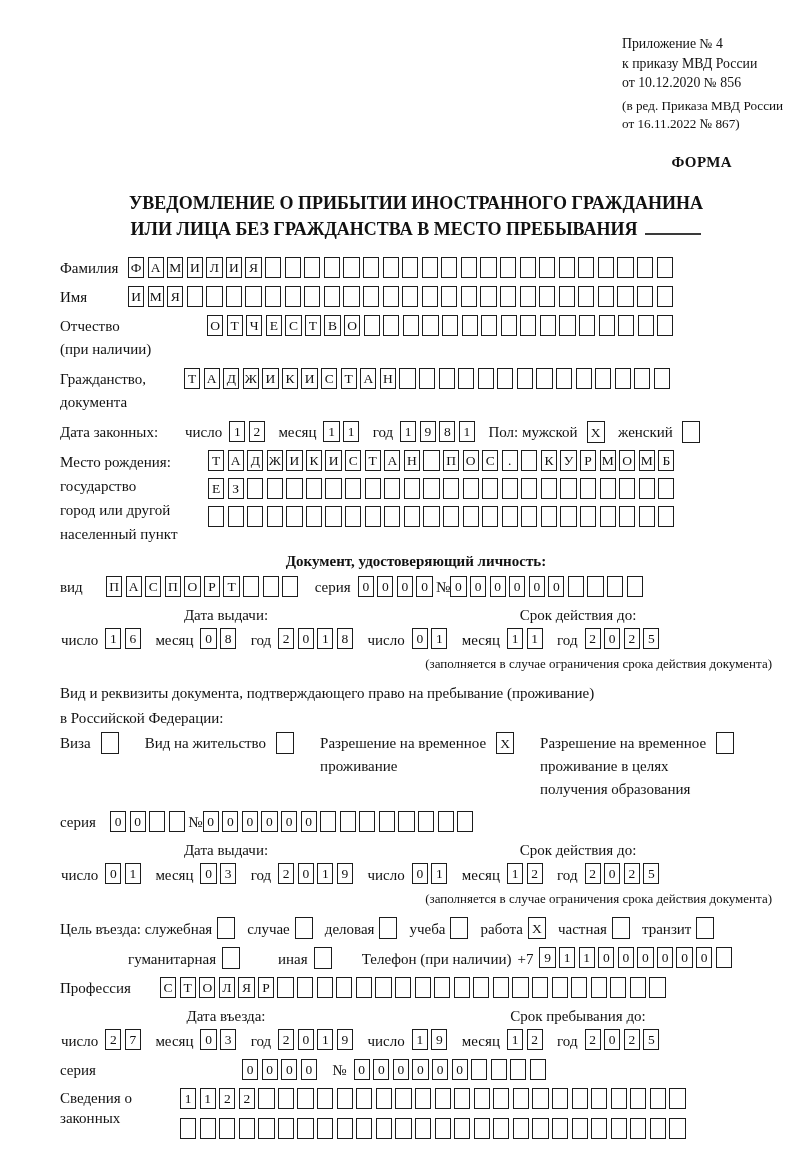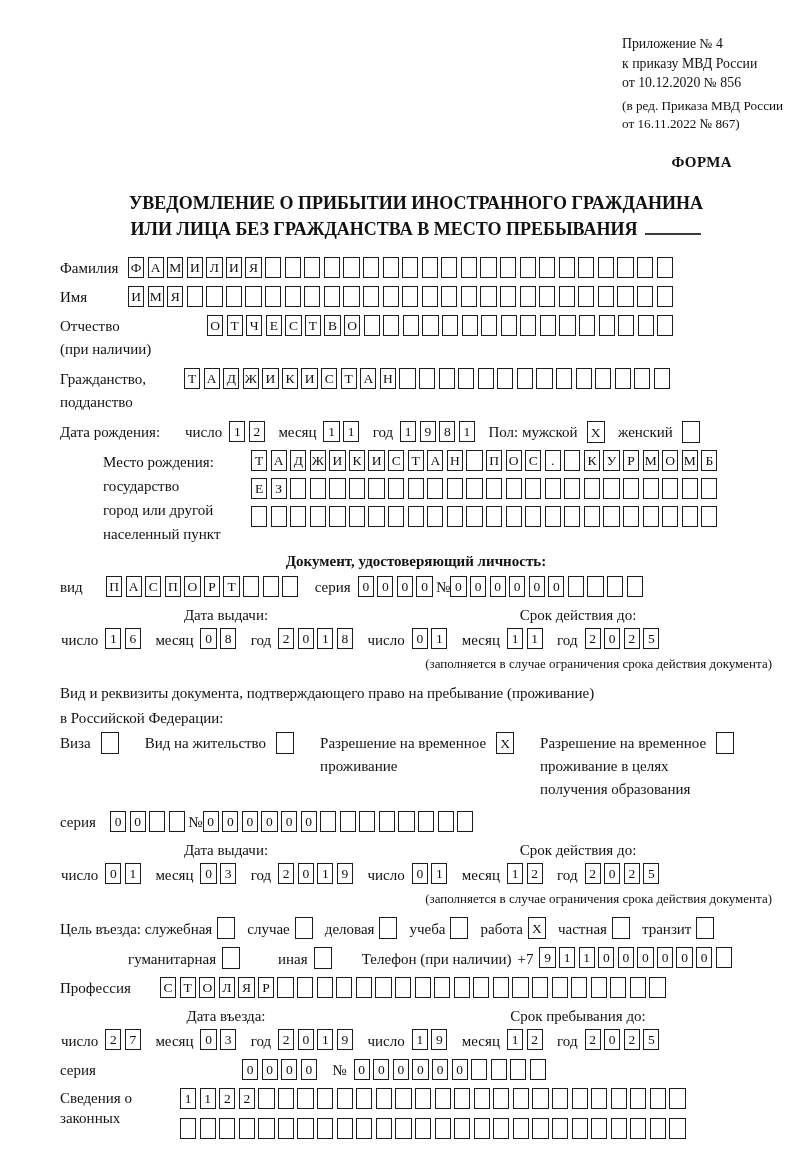--- a/index.html
+++ b/index.html
@@ -38,21 +38,21 @@
   .cstack { display:flex; flex-direction:column; }
   .cstack .cells { margin-bottom:7px; }
   .hdr { display:inline-block; text-align:center; flex:none; }
   .hdr:nth-child(1) { width:332px; }
   .hdr:nth-child(2) { width:372px; }
 
   
   [data-name="row-surname"] .lbl, [data-name="row-given-name"] .lbl { width:68px; }
   [data-name="row-patronymic"] .stack { width:147px; }
   [data-name="row-citizenship"] .stack { width:124px; }
-  [data-name="row-birthplace"] .stack { width:148px;margin-left:43px; }
+  [data-name="row-birthplace"] .stack { width:148px; }
   [data-name="row-birthplace"] .stack .sline { line-height:24px; }
   [data-name="row-birthplace"] { margin-bottom:4px; }
 
   [data-name="row-birthdate"] { margin-top:5px; }
   [data-name="row-birthdate"] .lbl { margin-right:7px; margin-left:10px; }
   [data-name="row-birthdate"] .lbl:nth-of-type(1) { margin-left:0; width:108px; }
   [data-name="row-birthdate"] .chk { margin-left:2px; }
 
   [data-name="row-identity-doc-heading"] { justify-content:center; font-weight:bold; margin-bottom:4px; }
 
@@ -220,21 +220,21 @@
           <span class="cell" data-name="char-cell"></span>
           <span class="cell" data-name="char-cell"></span>
           <span class="cell" data-name="char-cell"></span>
           <span class="cell" data-name="char-cell"></span>
           <span class="cell" data-name="char-cell"></span>
         </span>
       </div>
       <div class="row" data-name="row-citizenship">
         <span class="stack" data-name="citizenship-label">
           <div class="sline" data-name="form-label-line">Гражданство,</div>
-          <div class="sline" data-name="form-label-line">подданство</div>
+          <div class="sline" data-name="form-label-line">документа</div>
         </span>
         <span class="cells" data-name="citizenship-boxes">
           <span class="cell" data-name="char-cell">Т</span>
           <span class="cell" data-name="char-cell">А</span>
           <span class="cell" data-name="char-cell">Д</span>
           <span class="cell" data-name="char-cell">Ж</span>
           <span class="cell" data-name="char-cell">И</span>
           <span class="cell" data-name="char-cell">К</span>
           <span class="cell" data-name="char-cell">И</span>
           <span class="cell" data-name="char-cell">С</span>
@@ -251,21 +251,21 @@
           <span class="cell" data-name="char-cell"></span>
           <span class="cell" data-name="char-cell"></span>
           <span class="cell" data-name="char-cell"></span>
           <span class="cell" data-name="char-cell"></span>
           <span class="cell" data-name="char-cell"></span>
           <span class="cell" data-name="char-cell"></span>
           <span class="cell" data-name="char-cell"></span>
         </span>
       </div>
       <div class="row" data-name="row-birthdate">
-        <span class="lbl" data-name="birthdate-label">Дата рождения:</span>
+        <span class="lbl" data-name="birthdate-label">Дата законных:</span>
         <span class="lbl" data-name="day-label">число</span>
         <span class="cells" data-name="birth-day-boxes">
           <span class="cell" data-name="char-cell">1</span>
           <span class="cell" data-name="char-cell">2</span>
         </span>
         <span class="lbl" data-name="month-label">месяц</span>
         <span class="cells" data-name="birth-month-boxes">
           <span class="cell" data-name="char-cell">1</span>
           <span class="cell" data-name="char-cell">1</span>
         </span>

